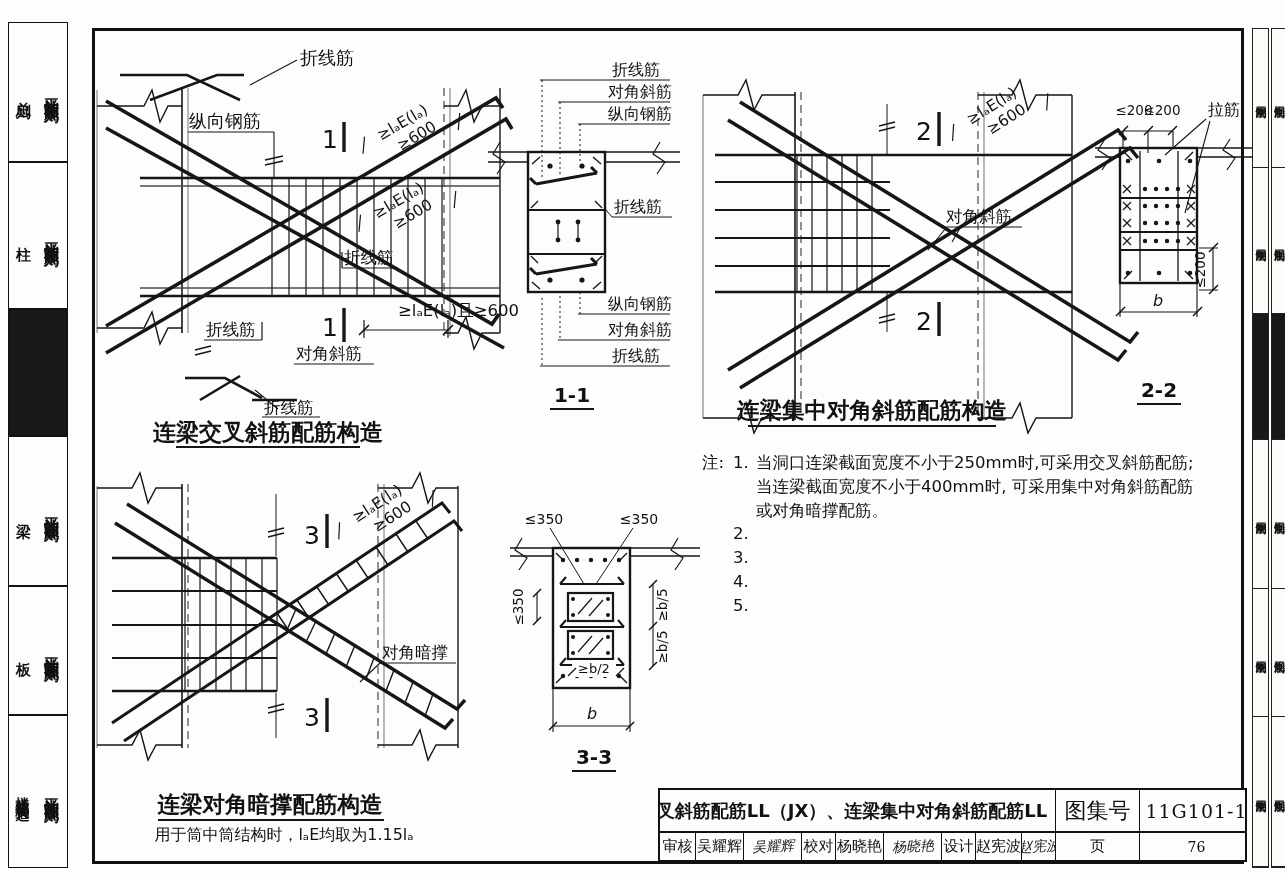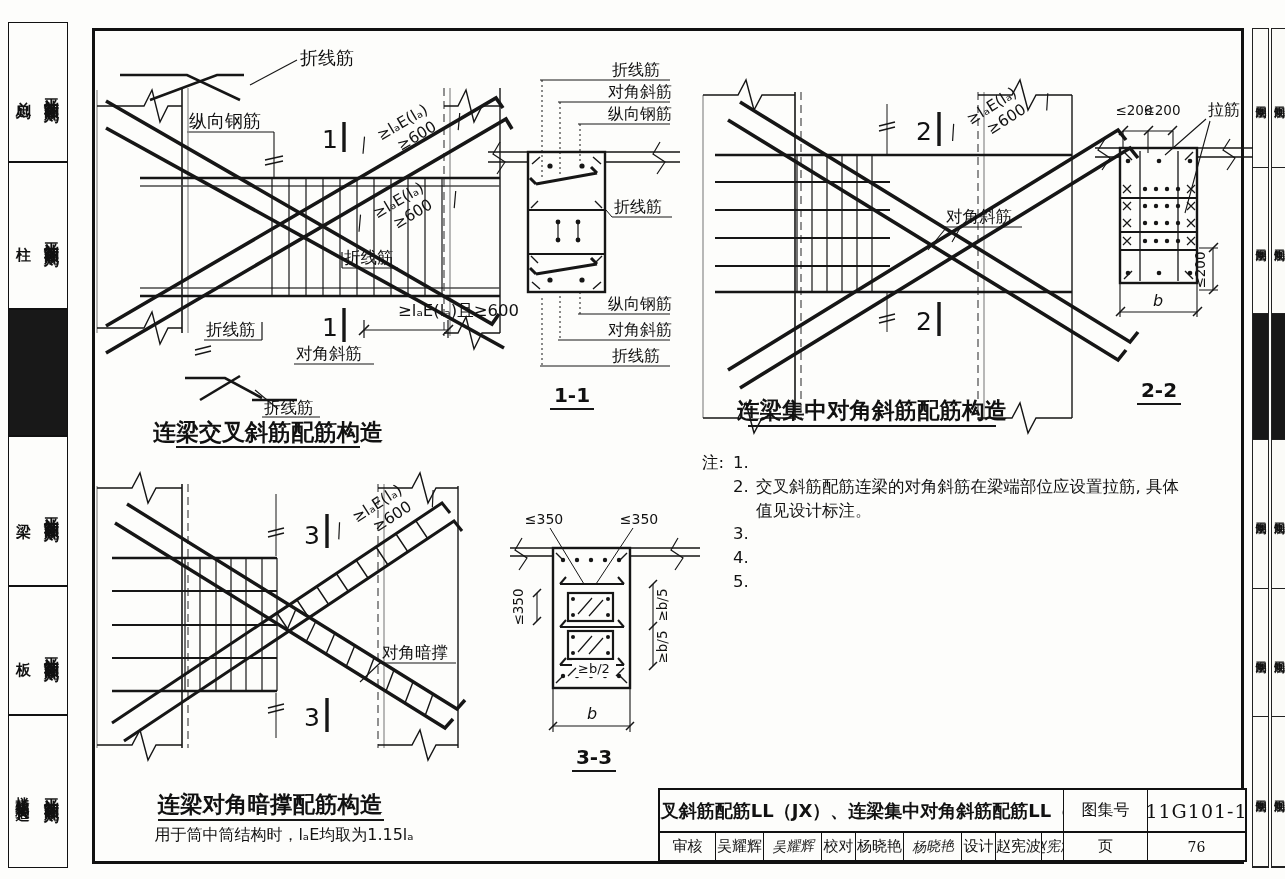--- a/index.html
+++ b/index.html
@@ -39,23 +39,23 @@
   .np{width:31px;flex:none;}
   .nn{width:23px;flex:none;}
   .nt{flex:1;}
   
   .tb{position:absolute;left:658px;top:788px;width:589px;height:74px;
       border:2.5px solid #111;box-sizing:border-box;display:flex;flex-direction:column;background:#fdfdfb;}
   .tb-r1{flex:1;display:flex;border-bottom:2px solid #111;}
   .tb-r2{height:27px;display:flex;}
   .tb-c{border-right:1.5px solid #111;display:flex;align-items:center;justify-content:center;
         box-sizing:border-box;overflow:hidden;white-space:nowrap;}
-  .tb-c:last-child{border-right:none;}
+  .tb-c:last-child{border-right:none;margin-left:8px;}
   .tb-title{flex:1;flex-direction:column;font-weight:700;font-size:18px;line-height:21px;text-align:center;}
-  .tb-lab{width:84px;flex:none;font-size:16px;}
+  .tb-lab{width:84px;flex:none;font-size:22px;}
   .tb-val{width:97px;flex:none;font-family:"DejaVu Serif",serif;font-size:19px;letter-spacing:1px;}
   .tb-s{font-size:15px;}
   .sig{font-style:italic;transform:rotate(-3deg);font-size:14px;color:#222;}
 </style>
 </head>
 <body>
 
 <div id="page">
 
   <div class="lsb">
@@ -499,25 +499,25 @@
     </g>
     <text x="82" y="211" font-size="16" font-style="italic" text-anchor="middle">b</text>
     <text x="84" y="256" font-size="20" font-weight="bold" text-anchor="middle">3-3</text>
     <path d="M62,263 L106,263" stroke-width="1.8"></path>
   </svg>
 
   <div class="notes">
     <div class="note-row">
       <span class="np">注:</span>
       <span class="nn">1.</span>
+      <span class="nt">当洞口连梁截面宽度不小于250mm时,可采用交叉斜筋配筋; 当连梁截面宽度不小于400mm时, 可采用集中对角斜筋配筋或对角暗撑配筋。</span>
     </div>
     <div class="note-row">
       <span class="np"></span>
       <span class="nn">2.</span>
-      <span class="nt">交叉斜筋配筋连梁的对角斜筋在梁端部位应设置拉筋, 具体值见设计标注。</span>
     </div>
     <div class="note-row">
       <span class="np"></span>
       <span class="nn">3.</span>
     </div>
     <div class="note-row">
       <span class="np"></span>
       <span class="nn">4.</span>
     </div>
     <div class="note-row">
@@ -528,21 +528,21 @@
 
   <div class="tb">
     <div class="tb-r1">
       <div class="tb-c tb-title">
         <div>连梁交叉斜筋配筋LL（JX）、连梁集中对角斜筋配筋LL（DX）</div>
       </div>
       <div class="tb-c tb-lab">图集号</div>
       <div class="tb-c tb-val">11G101-1</div>
     </div>
     <div class="tb-r2">
-      <div class="tb-c tb-s" style="width:56px">审核</div>
+      <div class="tb-c tb-s" style="width:36px">审核</div>
       <div class="tb-c tb-s" style="width:48px">吴耀辉</div>
       <div class="tb-c" style="width:58px">
           <span class="sig">吴耀辉</span>
         </div>
       <div class="tb-c tb-s" style="width:34px">校对</div>
       <div class="tb-c tb-s" style="width:48px">杨晓艳</div>
       <div class="tb-c" style="width:58px">
           <span class="sig">杨晓艳</span>
         </div>
       <div class="tb-c tb-s" style="width:34px">设计</div>

